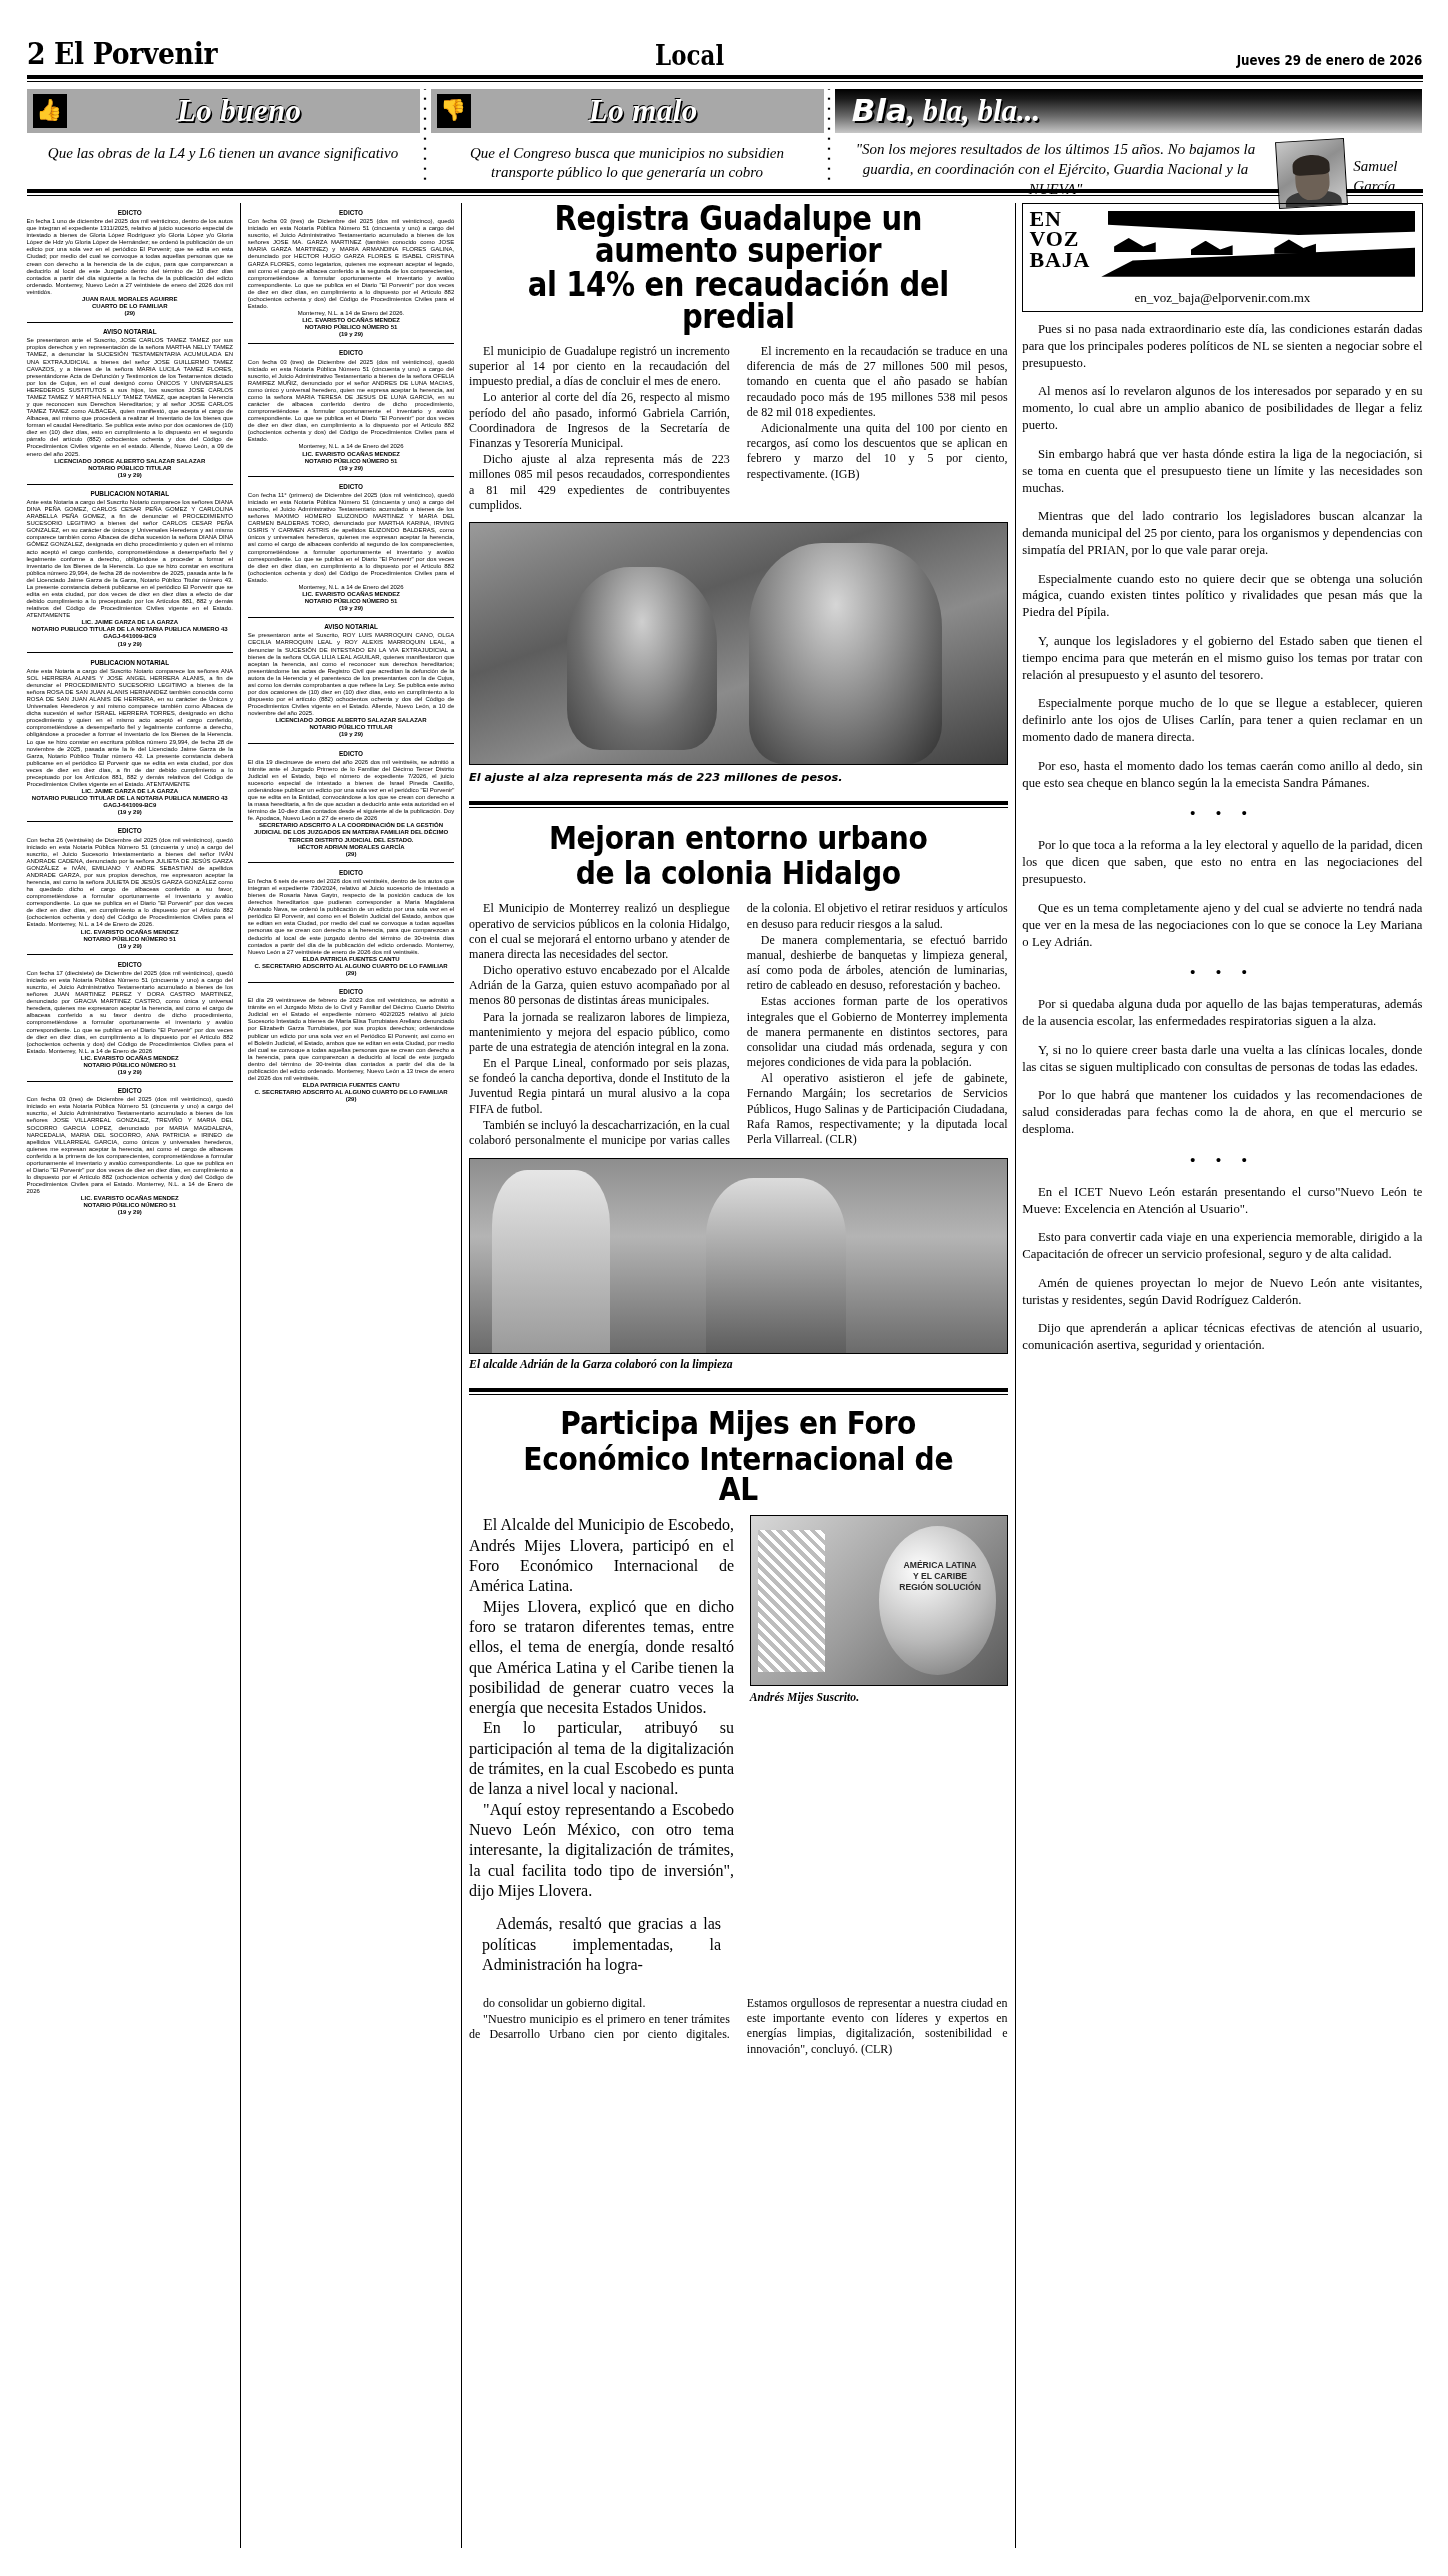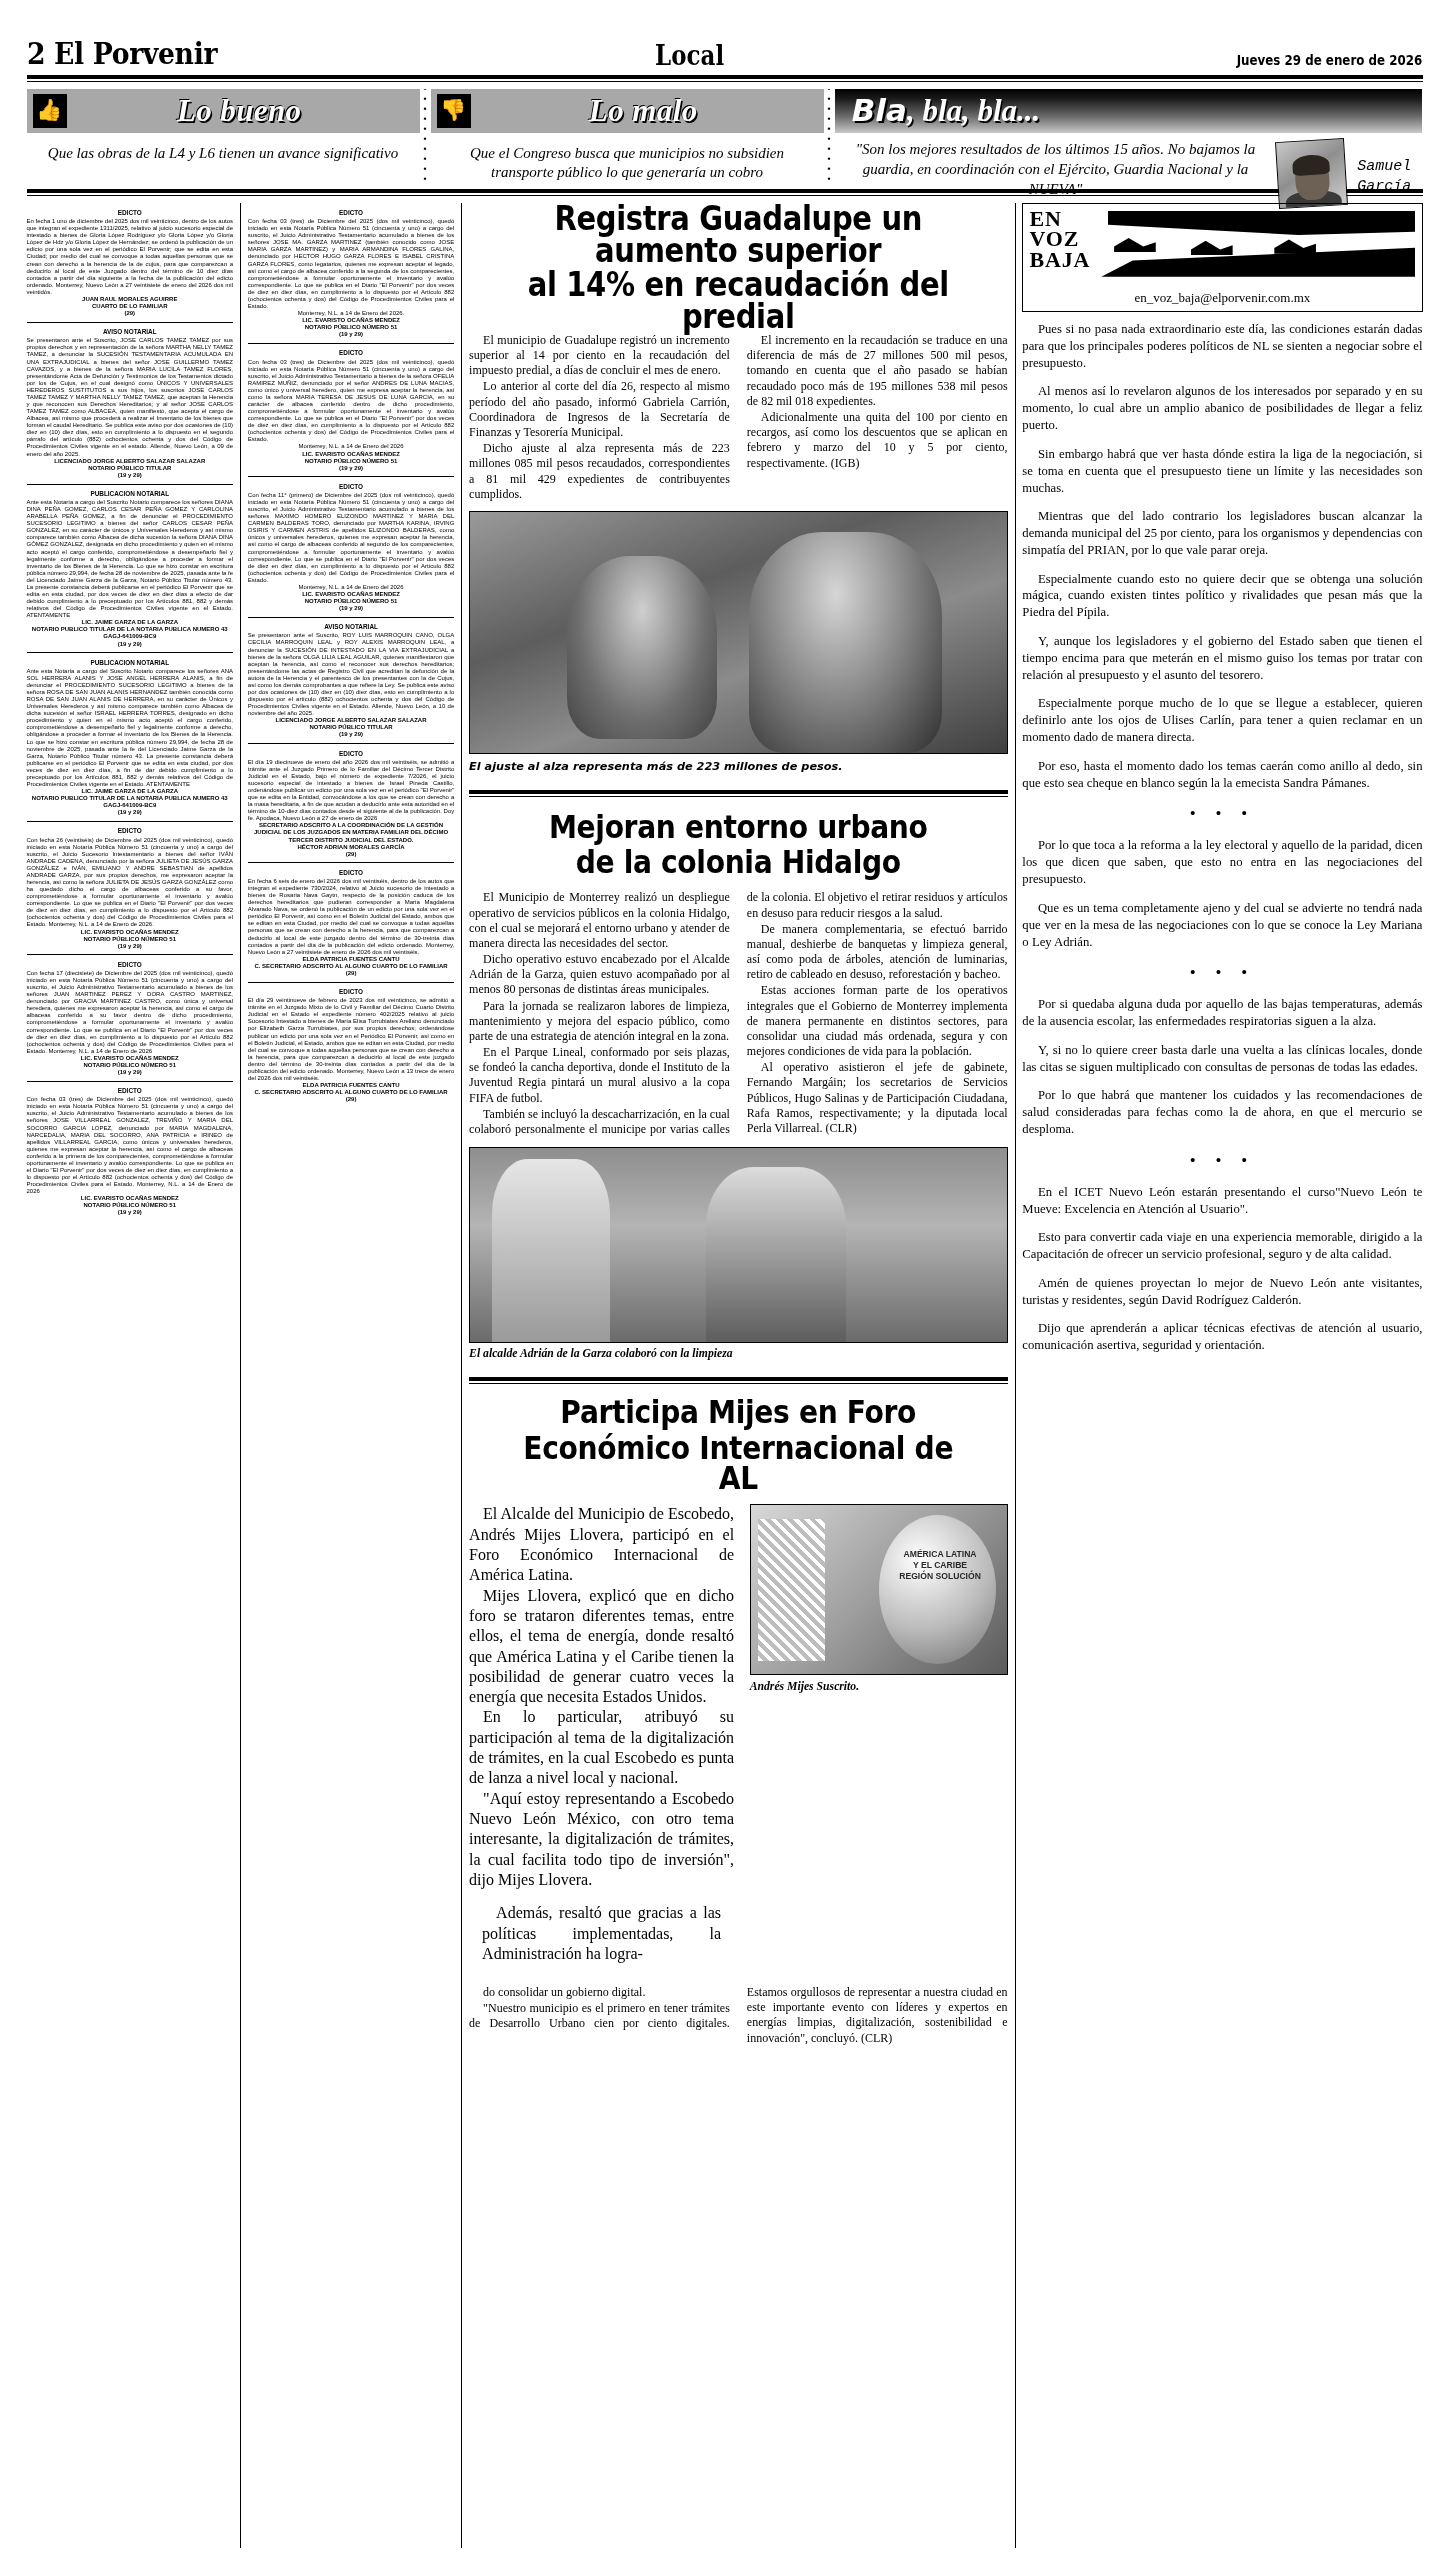--- a/index.html
+++ b/index.html
@@ -101,22 +101,22 @@
   }
   .bla-photo .hair {
     position:absolute; left:50%; top:22%; width:37px; height:20px;
     margin-left:-18.7px; border-radius:50% 50% 20% 20%; background:#2b2520;
   }
   .bla-photo .body {
     position:absolute; left:50%; bottom:-11px; width:56px; height:26.5px;
     margin-left:-28px; border-radius:40% 40% 0 0; background:#3a3a3a;
   }
   .bla-name {
-    width:62px; flex:0 0 62px; font-family:Liberation Mono, monospace;
-    font-style:italic; font-size:15px; line-height:1.3; text-align:center;
+    width:62px; flex:0 0 62px; font-family:Liberation Serif, serif;
+    font-style:italic; font-size:15px; line-height:1.3; text-align:left;
     padding-top:17px;
   }
   .banner-underline { height:3.9px; background:#000; margin-top:7.8px; }
   .banner-underline2 { height:0.8px; background:#000; margin-top:1.6px; }
 
   
   .main { display:flex; margin-top:7.8px; height:2345px; }
   .col { position:relative; }
   .vrule { width:0.8px; background:#000; flex:0 0 0.8px; margin:0 7px; }
 
@@ -405,21 +405,21 @@
         </div>
     </div>
 
     <div class="vrule"></div>
 
     <div class="col col-center">
 
       <div>
         <div class="hl hl-1">Registra Guadalupe un aumento superior</div>
         <div class="hl hl-1" style="margin-top:3.1px">al 14% en recaudación del predial</div>
-        <div class="body2" style="margin-top:1px">
+        <div class="body2" style="margin-top:12px">
           <p class="first">El municipio de Guadalupe registró un incremento superior al 14 por ciento en la recaudación del impuesto predial, a días de concluir el mes de enero.</p>
           <p>Lo anterior al corte del día 26, respecto al mismo período del año pasado, informó Gabriela Carrión, Coordinadora de Ingresos de la Secretaría de Finanzas y Tesorería Municipal.</p>
           <p>Dicho ajuste al alza representa más de 223 millones 085 mil pesos recaudados, correspondientes a 81 mil 429 expedientes de contribuyentes cumplidos.</p>
           <p>El incremento en la recaudación se traduce en una diferencia de más de 27 millones 500 mil pesos, tomando en cuenta que el año pasado se habían recaudado poco más de 195 millones 538 mil pesos de 82 mil 018 expedientes.</p>
           <p>Adicionalmente una quita del 100 por ciento en recargos, así como los descuentos que se aplican en febrero y marzo del 10 y 5 por ciento, respectivamente. (IGB)</p>
         </div>
         <div class="photo ph-crowd" style="height:243px; margin-top:9.3px"></div>
         <div class="cap">El ajuste al alza representa más de 223 millones de pesos.</div>
       </div>
 

